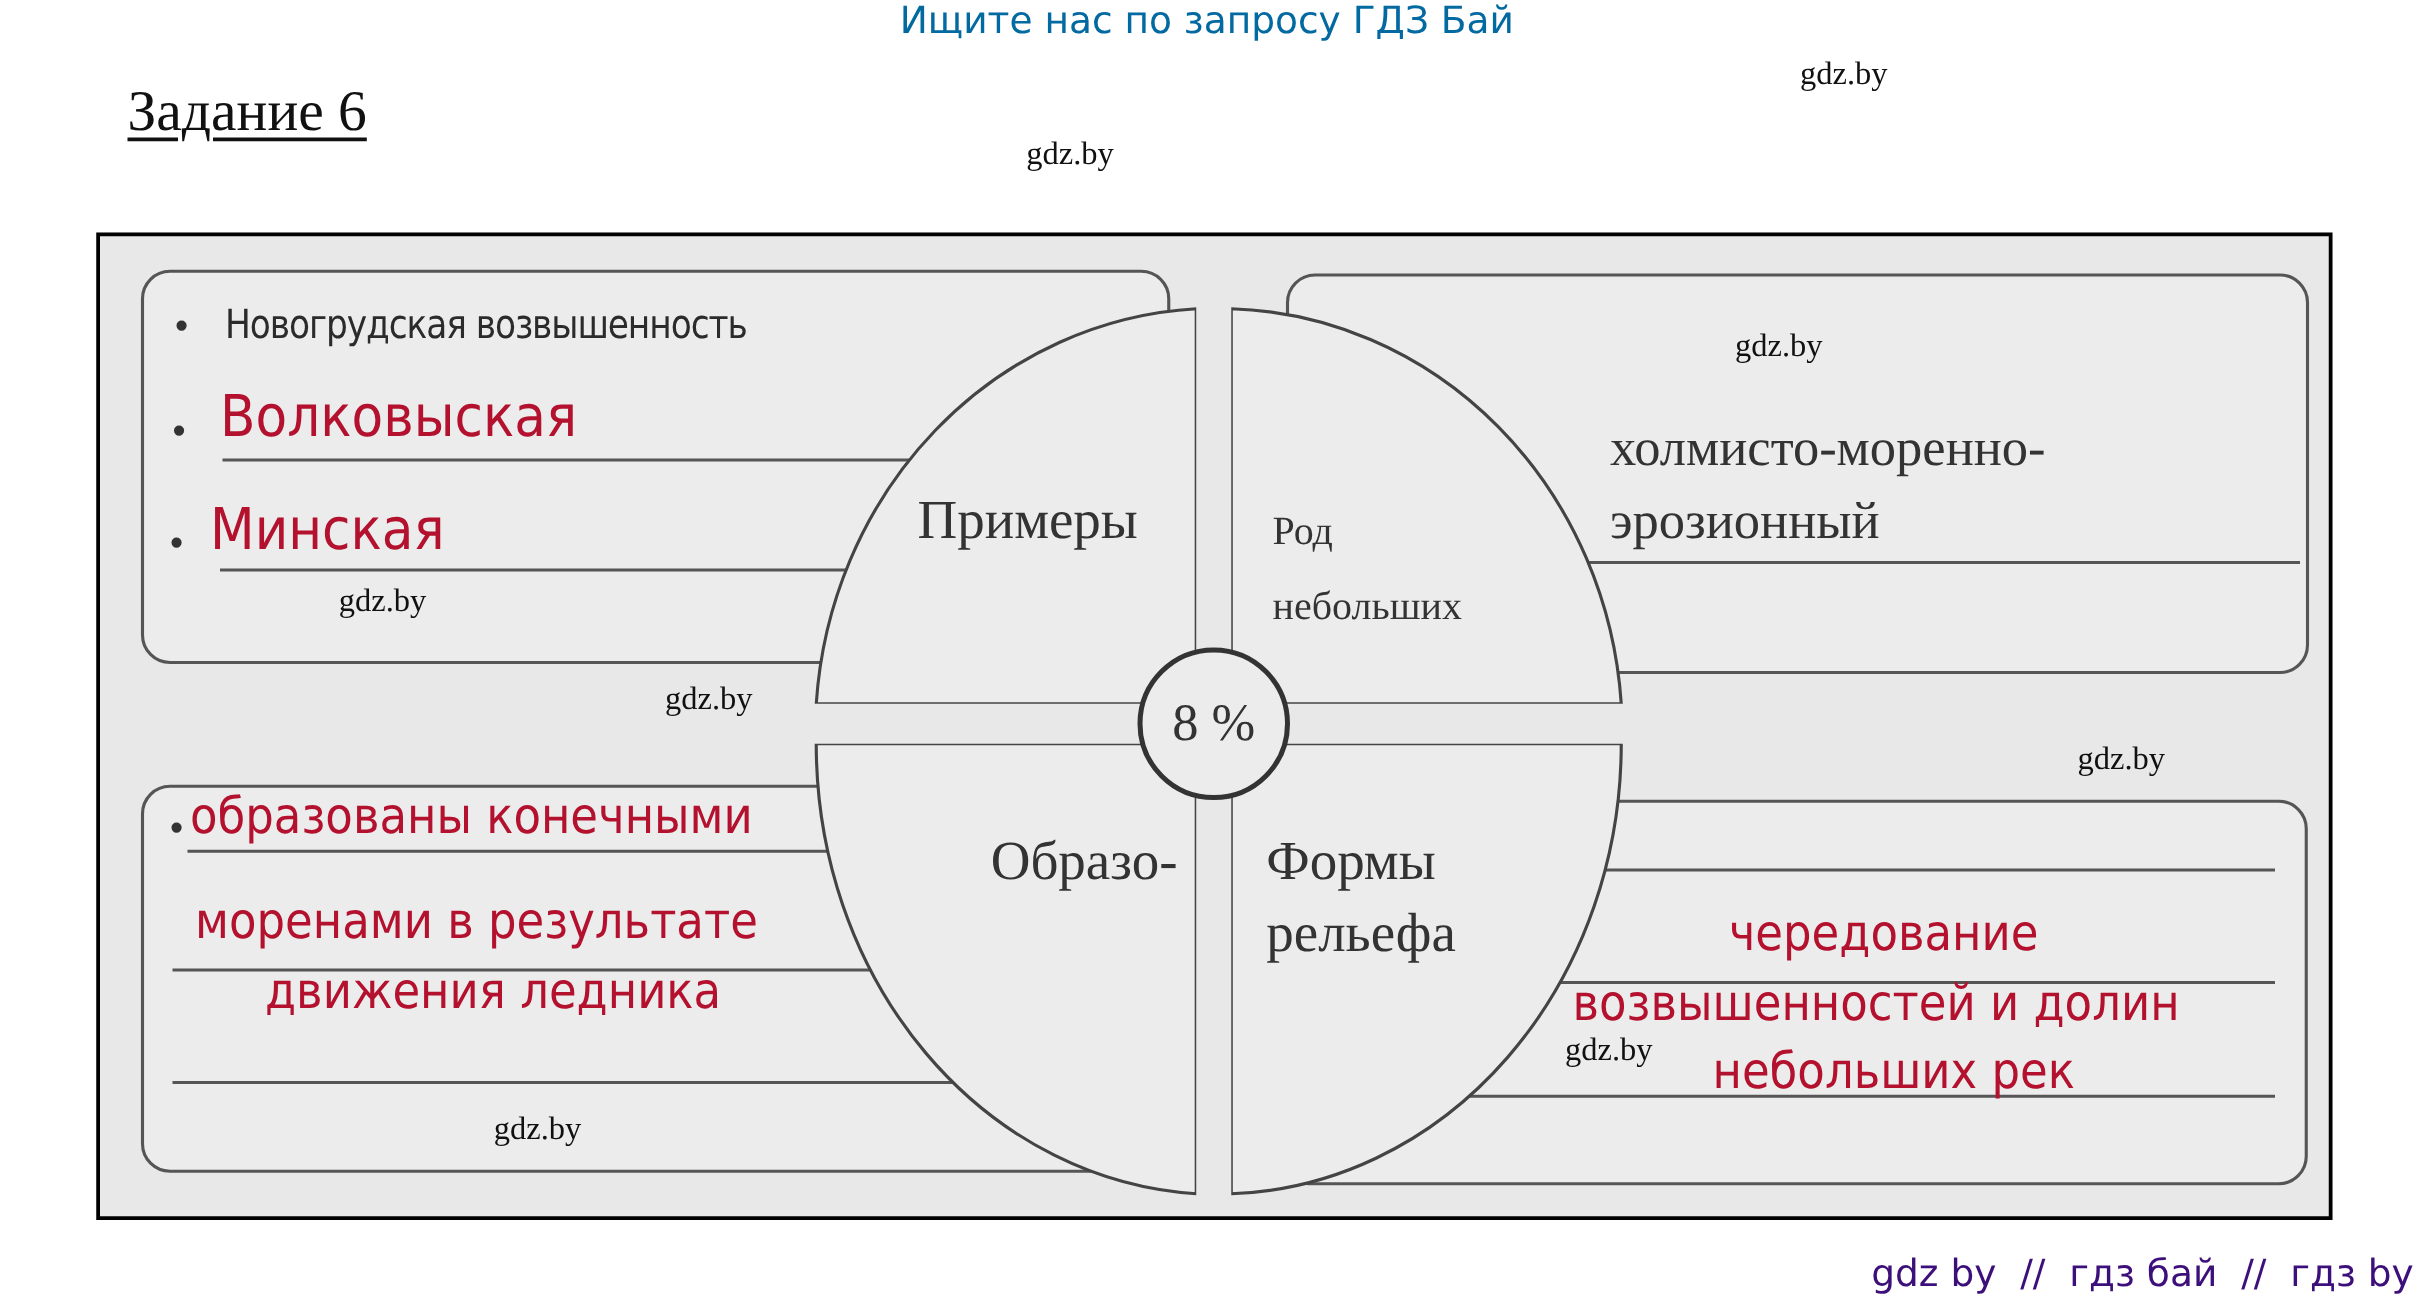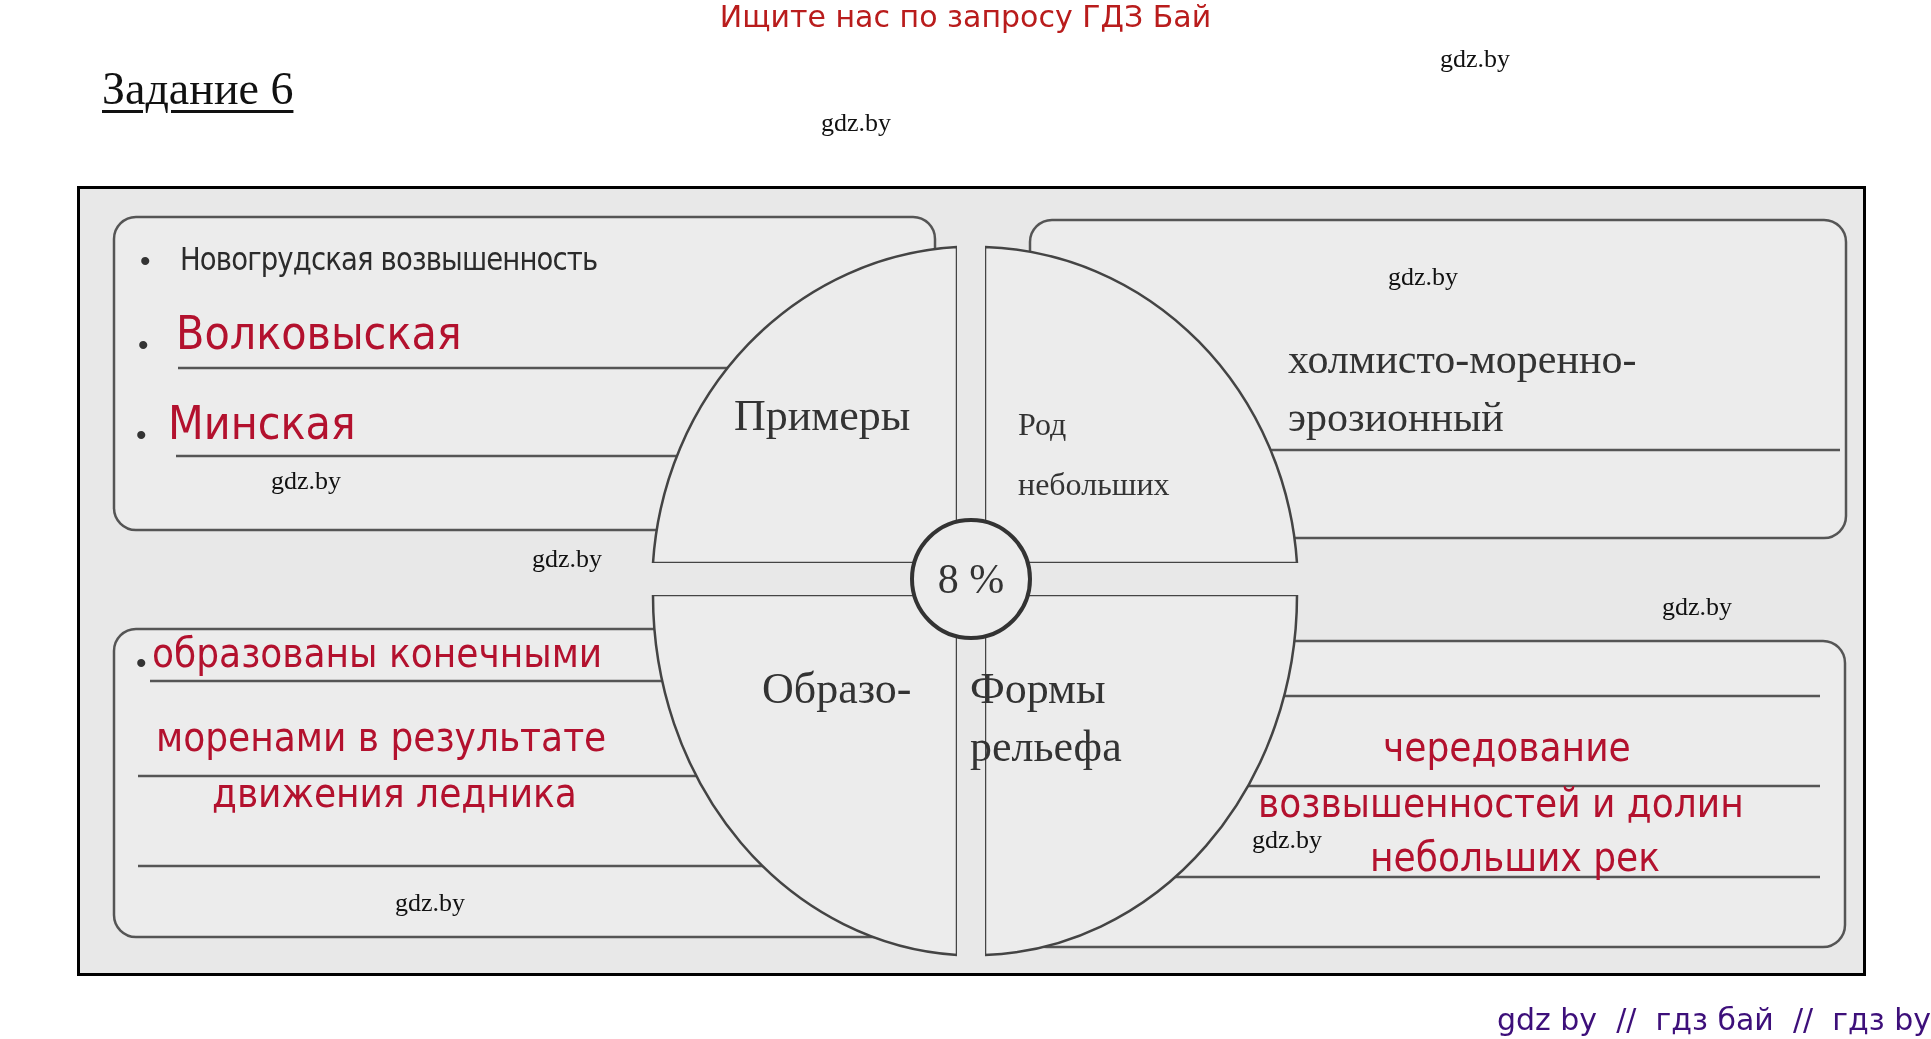--- a/index.html
+++ b/index.html
@@ -1,18 +1,18 @@
 <!DOCTYPE html>
 <html><head>
 <meta charset="utf-8">
 <style>
   html, body { margin:0; padding:0; background:#ffffff; }
   body { width:1931px; height:1039px; position:relative; overflow:hidden; font-family:"Liberation Sans", sans-serif; }
   .abs { position:absolute; }
-  .promo { left:0; width:1931px; top:0; text-align:center; color:#b91c1c; font-family:"DejaVu Sans", sans-serif; font-size:30px; line-height:34px; }
+  .promo { left:0; width:1931px; top:0; text-align:center; color:#0369a1; font-family:"DejaVu Sans", sans-serif; font-size:30px; line-height:34px; }
   .task-title { left:74px; top:62px; font-family:"Liberation Serif", serif; font-size:46px; color:#111; text-decoration:underline; text-decoration-thickness:3px; text-underline-offset:6px;margin-left:28px; }
   .wm { font-family:Liberation Serif, serif; font-size:26px; color:#111; }
   .footer { left:0; width:1931px; top:1002px; text-align:right; color:#3d0f7a; font-family:"DejaVu Sans", sans-serif; font-size:30px; }
   .frame { left:77px; top:186px; width:1789px; height:790px; border:3px solid #000; background:#e8e8e8; box-sizing:border-box; }
   svg.diagram { position:absolute; left:0; top:0; }
   .sans-dark { font-family:"DejaVu Sans", sans-serif; color:#2b2b2b; }
   .serif-dark { font-family:"Liberation Serif", serif; color:#333; }
   .red { font-family:"DejaVu Sans", sans-serif; color:#b3112e; }
   .bullet { color:#333; }
 </style>
@@ -75,24 +75,24 @@
   <circle cx="971" cy="579" r="59" fill="#ececec" stroke="#333" stroke-width="4"></circle>
 </svg>
 
 <div class="abs serif-dark" style="left:912px;top:556px;width:118px;text-align:center;font-size:42px;line-height:46px;">8 %</div>
 
 <div class="abs serif-dark" style="left:734px;top:390px;font-size:44px;">Примеры</div>
 <div class="abs serif-dark" style="left:1018px;top:394px;font-size:32px;line-height:60px;">
   <div>Род</div>
   <div>небольших</div>
 </div>
-<div class="abs serif-dark" style="left:762px;top:660px;font-size:44px;line-height:58px;text-align:left;width:180px;">
+<div class="abs serif-dark" style="left:762px;top:660px;font-size:44px;line-height:58px;text-align:right;width:180px;">
   <div>Образо-</div>
 </div>
-<div class="abs serif-dark" style="left:970px;top:660px;font-size:44px;line-height:58px;">
+<div class="abs serif-dark" style="left:1013px;top:660px;font-size:44px;line-height:58px;">
   <div>Формы</div>
   <div>рельефа</div>
 </div>
 
 <div class="abs bullet" style="left:140px;top:244px;font-size:30px;">•</div>
 <div class="abs sans-dark" style="left:180px;top:240px;font-size:32px;letter-spacing:-1px;transform:scaleX(0.86);transform-origin:left;">Новогрудская возвышенность</div>
 <div class="abs bullet" style="left:138px;top:328px;font-size:30px;">•</div>
 <div class="abs red" style="left:176px;top:306px;font-size:46px;transform:scaleX(0.9);transform-origin:left;">Волковыская</div>
 <div class="abs bullet" style="left:136px;top:418px;font-size:30px;">•</div>
 <div class="abs red" style="left:168px;top:396px;font-size:46px;transform:scaleX(0.9);transform-origin:left;">Минская</div>

